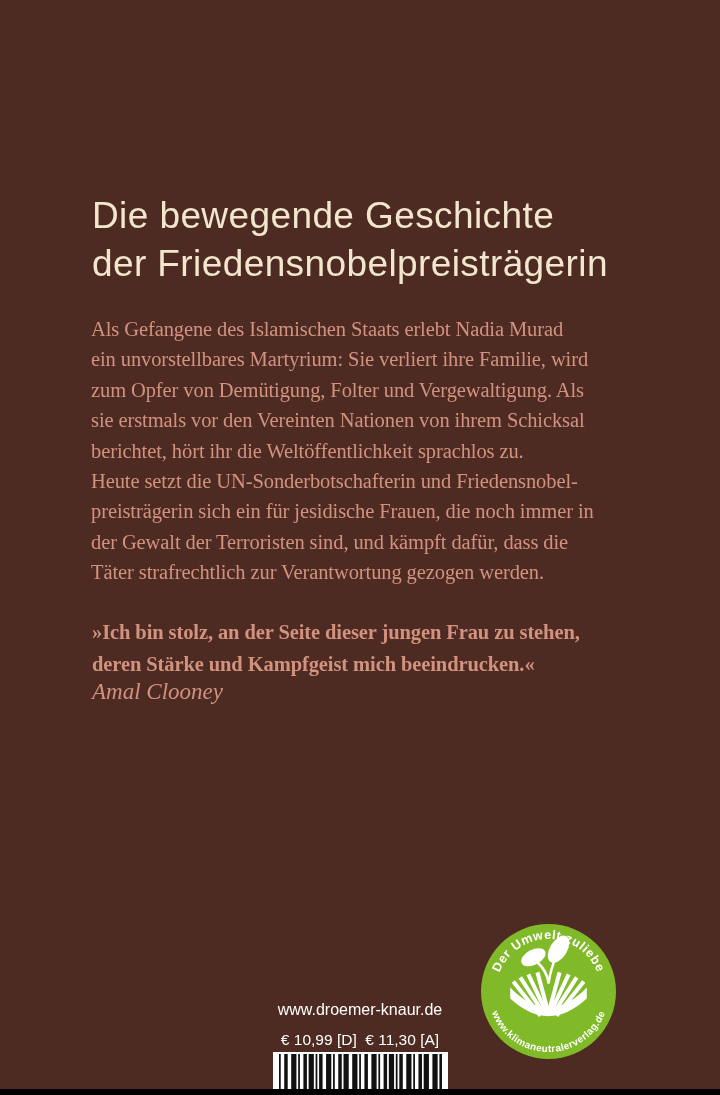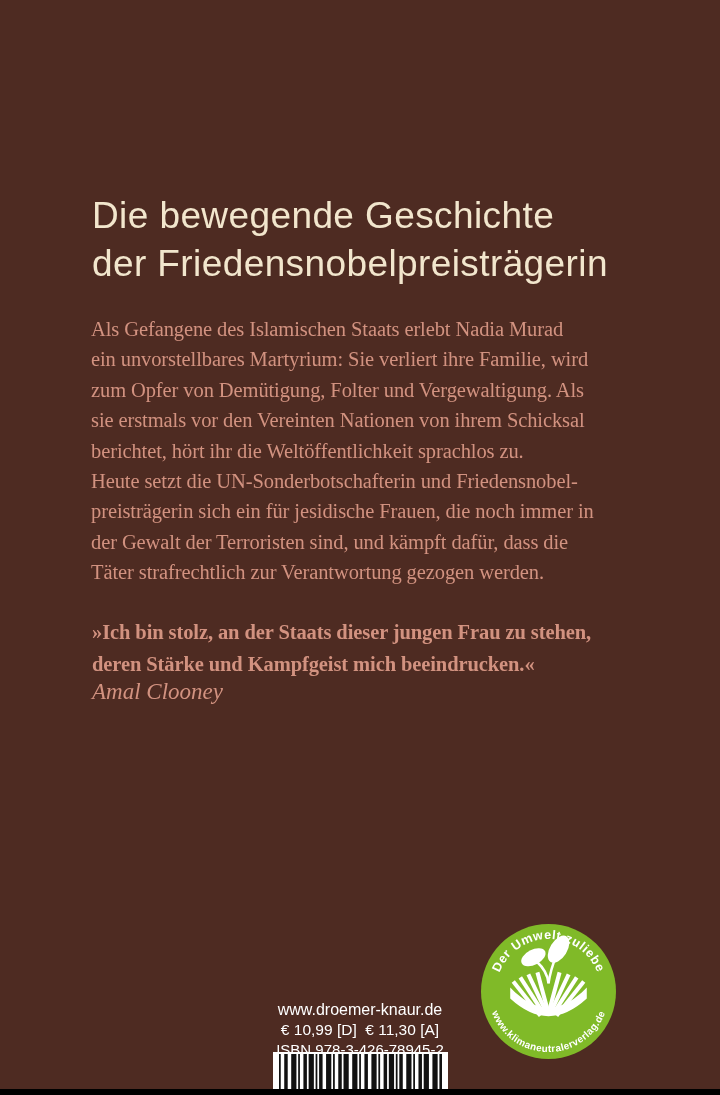--- a/index.html
+++ b/index.html
@@ -40,21 +40,21 @@
   .note {
     position:absolute; left:92px; top:737px; margin:0;
     font-size:27px; line-height:34px; font-weight:400; letter-spacing:0.3px;
     color:var(--cream, #f2e6cd);
   }
   .footer {
     position:absolute; left:0; right:0; top:990px;
     text-align:center; color:#ffffff;
   }
   .footer .website { font-size:16px;   line-height:20px; white-space:pre-wrap;margin-top:10px; }
-  .footer .prices  { font-size:15.5px; line-height:20px; white-space:pre-wrap; }
+  .footer .prices  { font-size:15.5px; line-height:20px; white-space:pre-wrap;margin-top:10px; }
   .footer .isbn    { font-size:15px; line-height:20px; white-space:pre-wrap; }
   .barcode {
     position:absolute; left:273px; top:1052px;
     width:175px; height:43px;
     background:#ffffff;
     box-sizing:border-box; padding:2px 6px 0 6px;
   }
   .barcode svg { width:100%; height:100%; display:block; }
   .barcode svg rect { fill:#111111; }
   .badge {
@@ -79,21 +79,21 @@
   <p class="body-text">Als Gefangene des Islamischen Staats erlebt Nadia Murad
 ein unvorstellbares Martyrium: Sie verliert ihre Familie, wird
 zum Opfer von Demütigung, Folter und Vergewaltigung. Als
 sie erstmals vor den Vereinten Nationen von ihrem Schicksal
 berichtet, hört ihr die Weltöffentlichkeit sprachlos zu.
 Heute setzt die UN-Sonderbotschafterin und Friedensnobel-
 preisträgerin sich ein für jesidische Frauen, die noch immer in
 der Gewalt der Terroristen sind, und kämpft dafür, dass die
 Täter strafrechtlich zur Verantwortung gezogen werden.</p>
 
-  <p class="quote">»Ich bin stolz, an der Staats dieser jungen Frau zu stehen,
+  <p class="quote">»Ich bin stolz, an der Seite dieser jungen Frau zu stehen,
 deren Stärke und Kampfgeist mich beeindrucken.«</p>
 
   <p class="attribution">Amal Clooney</p>
 
 
   <div class="footer">
     <div class="website">www.droemer-knaur.de</div>
     <div class="prices">€ 10,99 [D]  € 11,30 [A]</div>
     <div class="isbn">ISBN 978-3-426-78945-2</div>
   </div>

